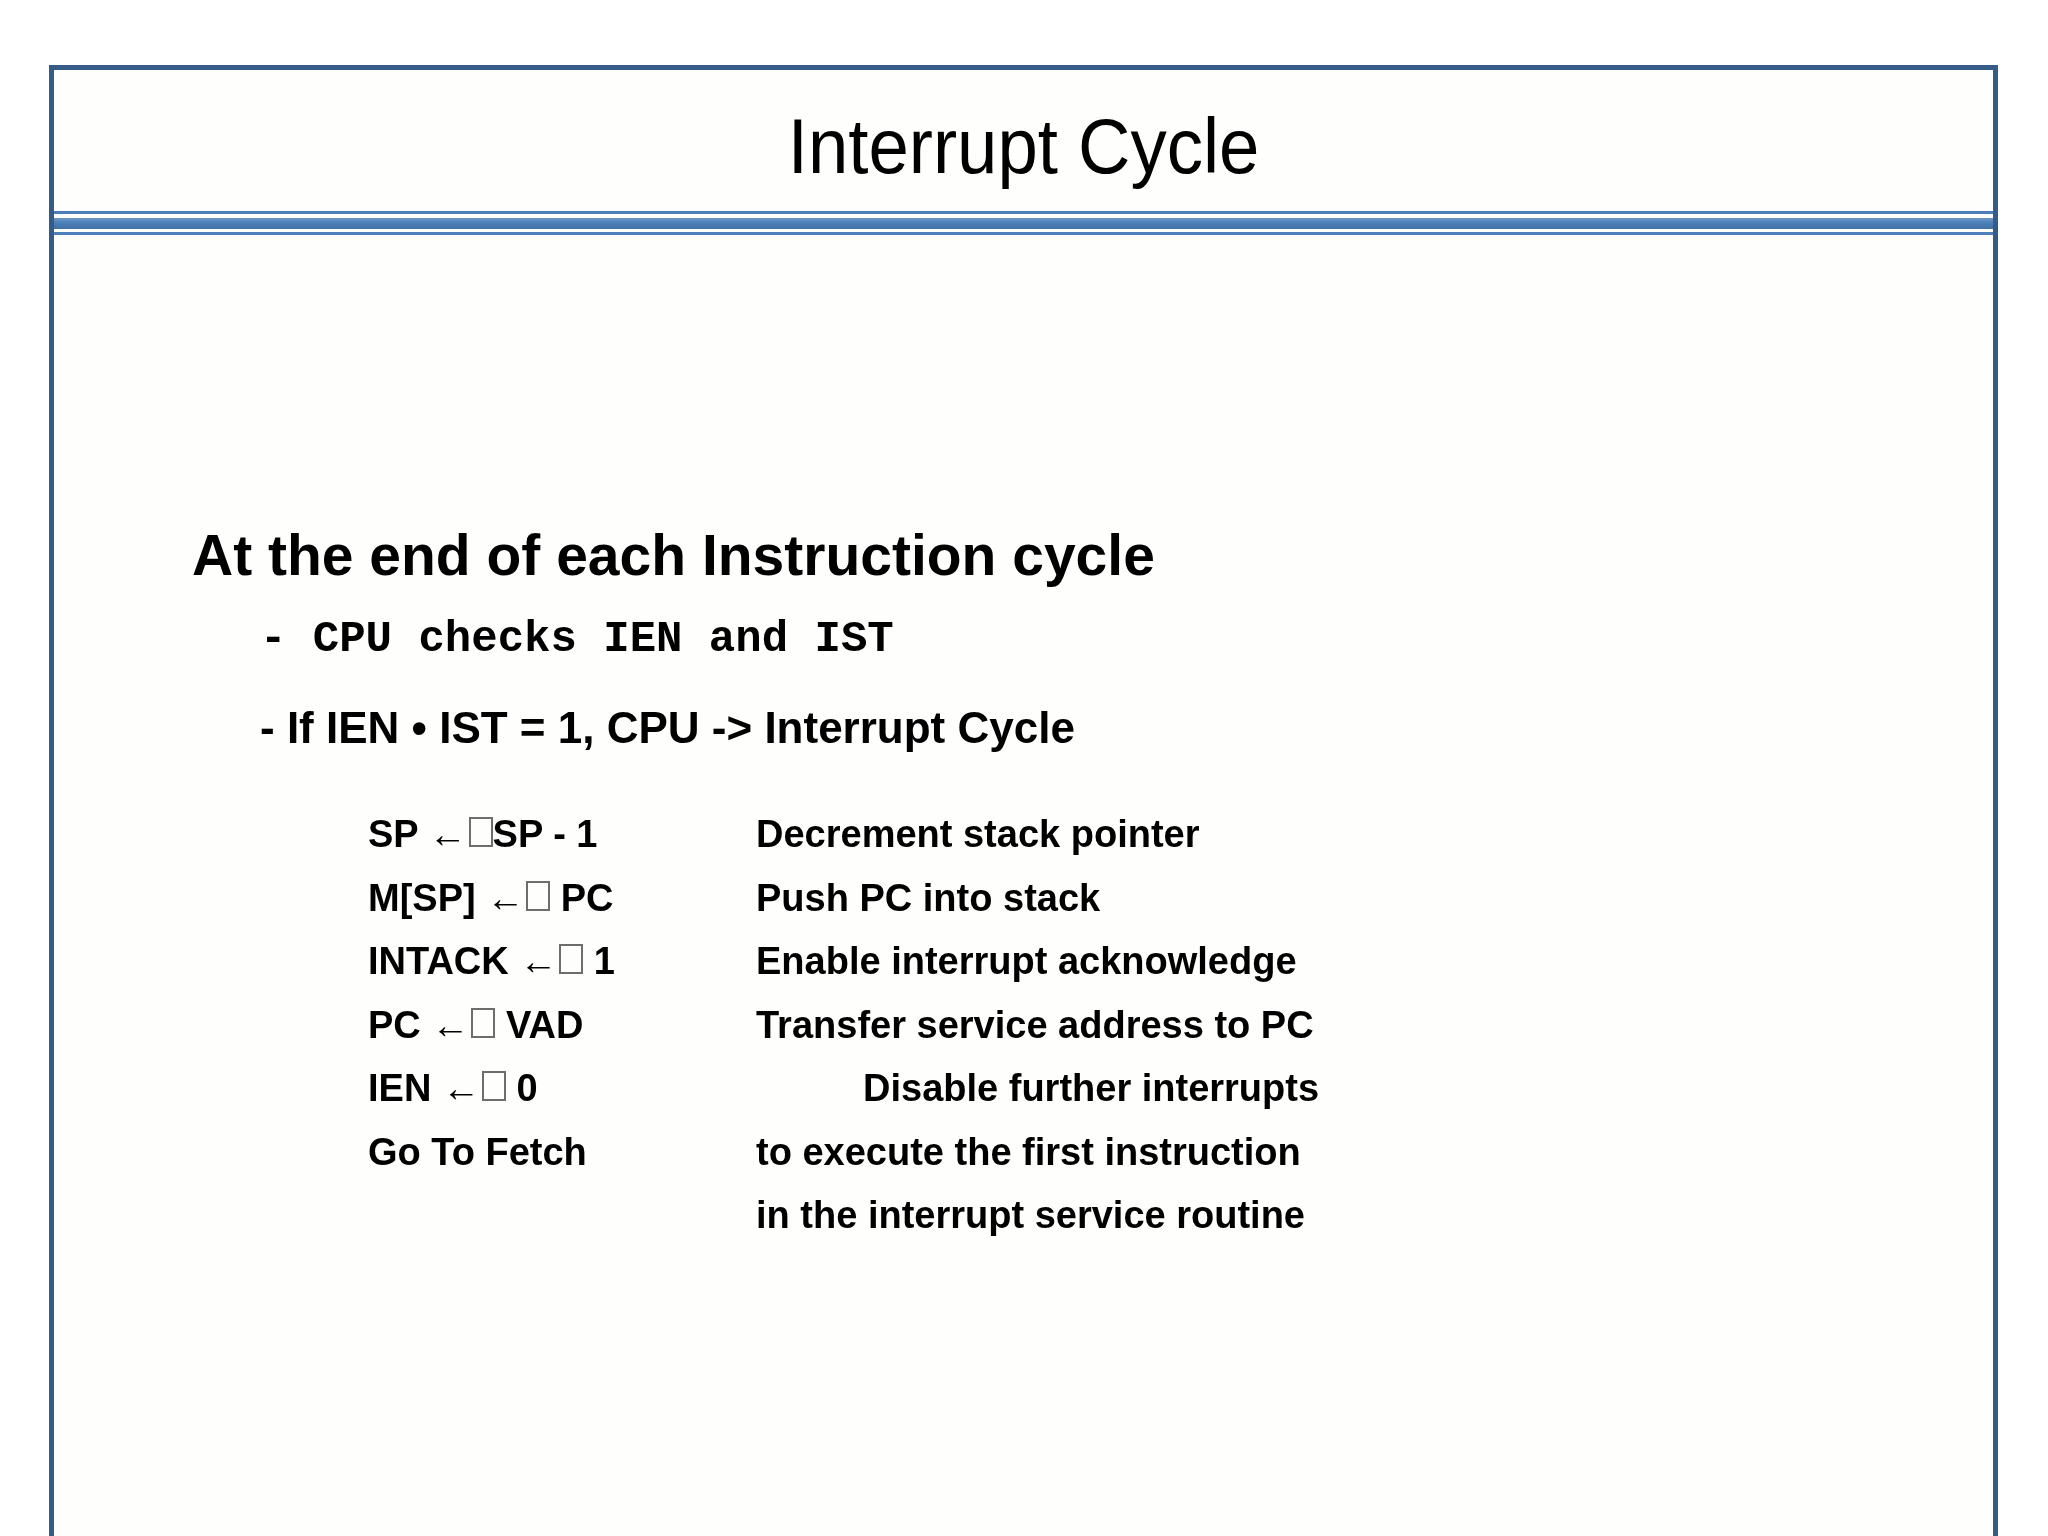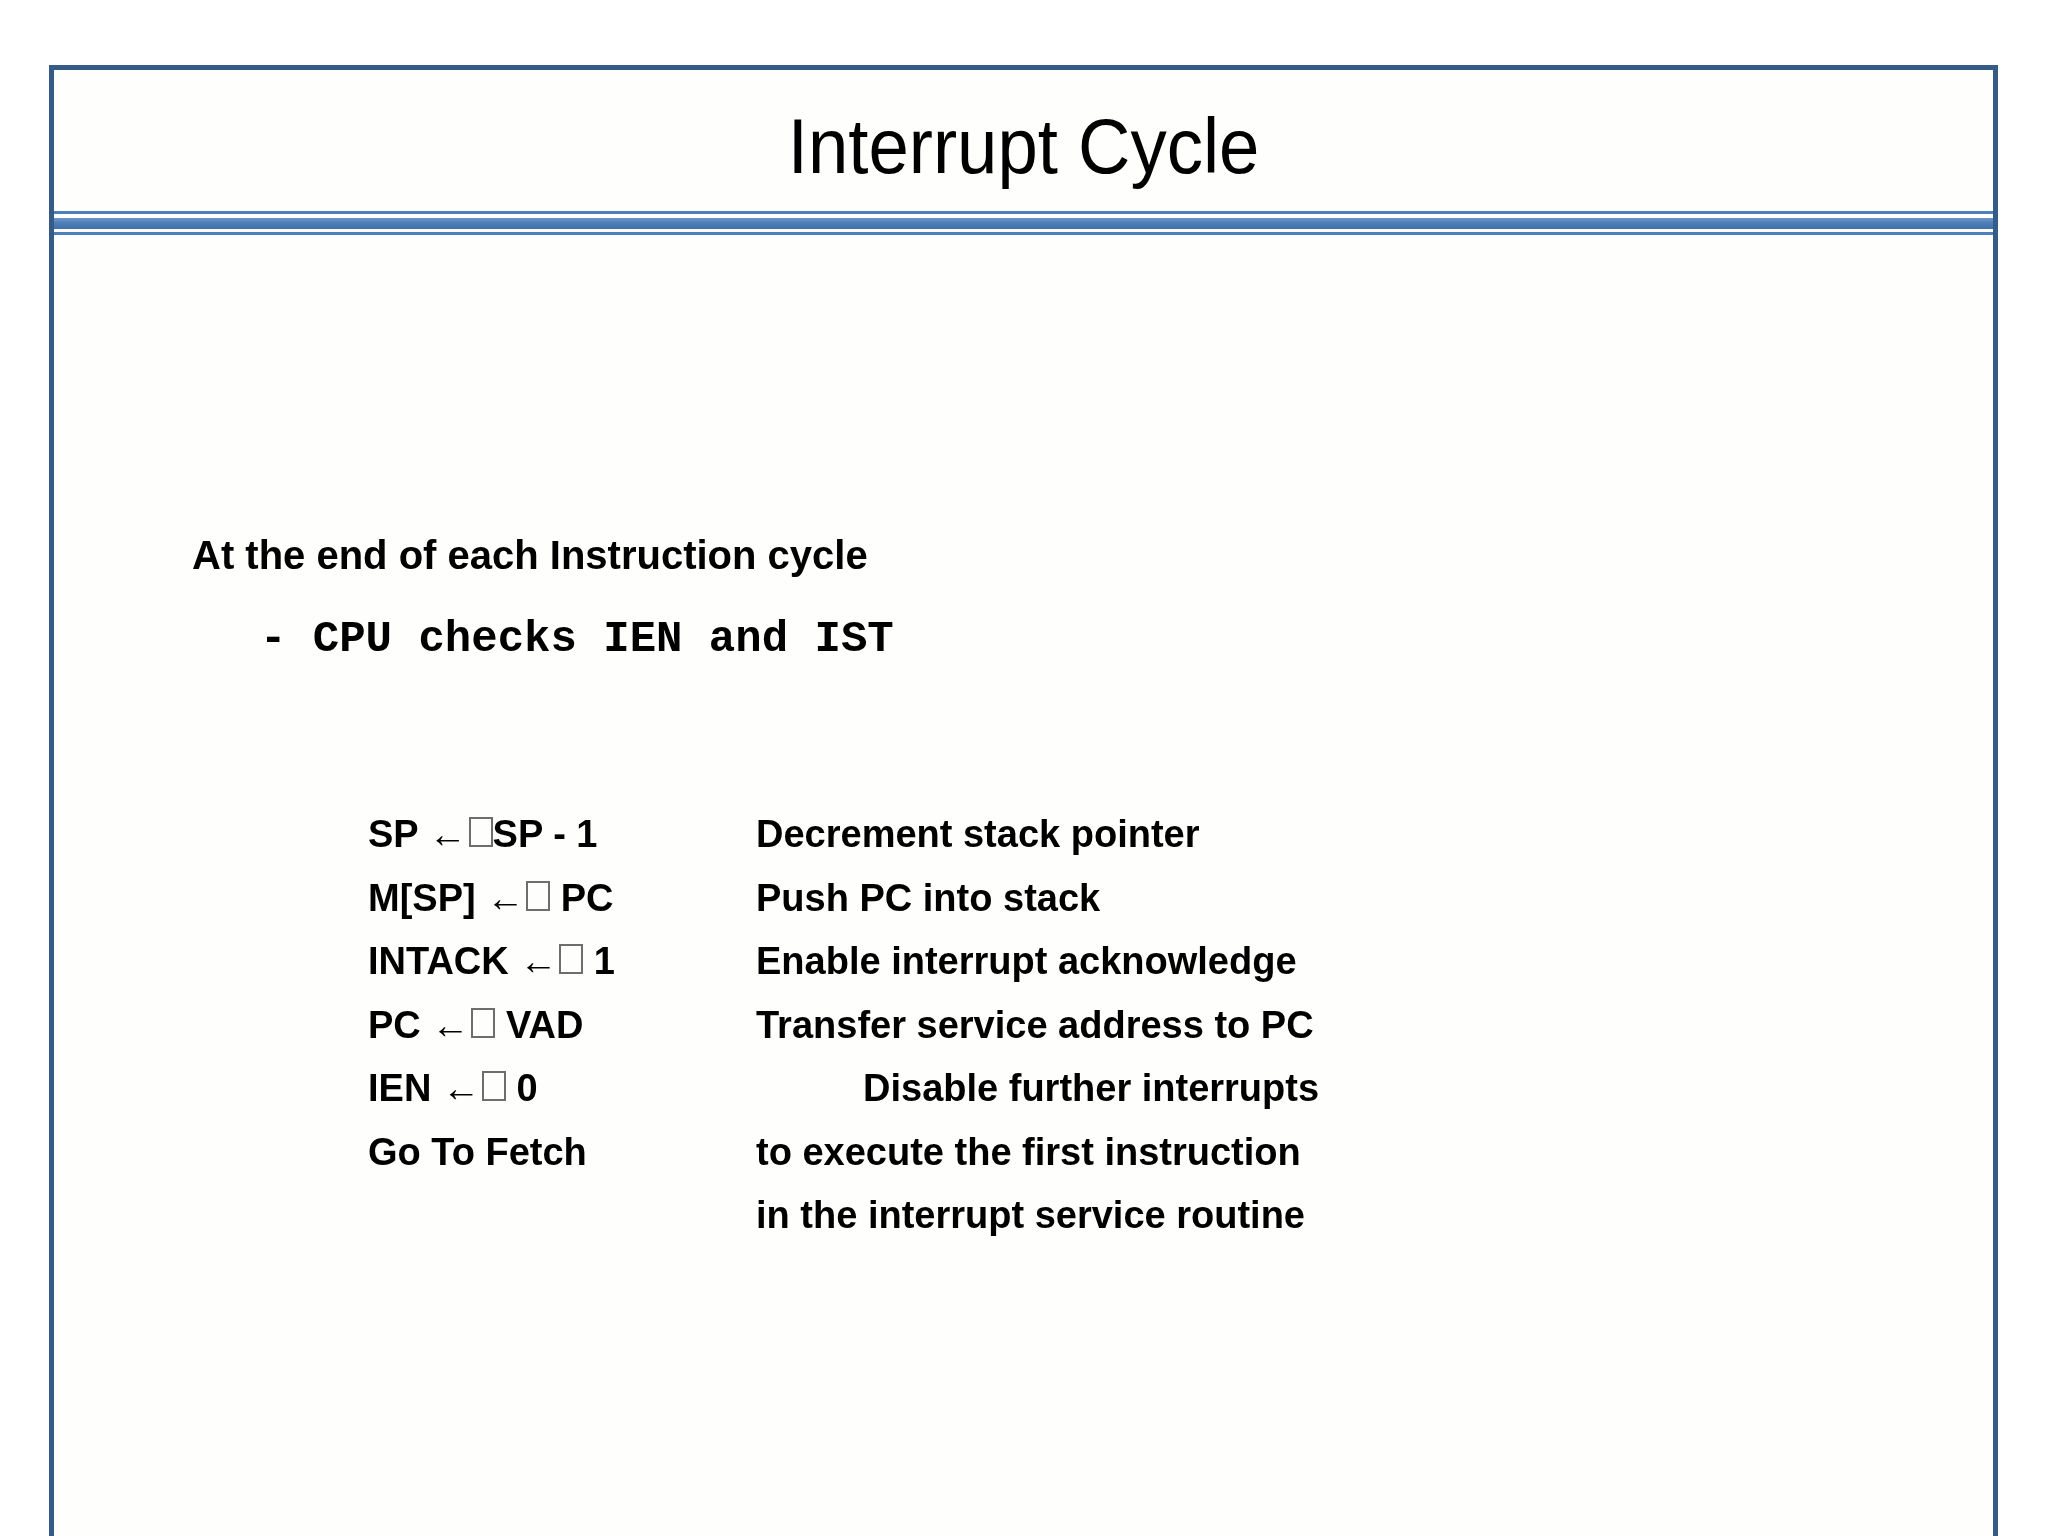--- a/index.html
+++ b/index.html
@@ -19,21 +19,21 @@
     margin:0;font-size:78px;font-weight:400;line-height:78px;letter-spacing:0;
     transform:scaleX(0.93);transform-origin:center;padding-top:10px;white-space:nowrap;
   }
   .divider{position:absolute;left:0;right:0;top:141px;height:25px;}
   .divider .stripe-thin-top{position:absolute;left:0;right:0;top:0;height:3px;background:#4d7fba;}
   .divider .stripe-thick{position:absolute;left:0;right:0;top:7px;height:11px;
     background:linear-gradient(to bottom,#6e96c5 0%,#4d7fba 45%,#436fa7 100%);}
   .divider .stripe-thin-bottom{position:absolute;left:0;right:0;top:21px;height:3px;background:#4d7fba;}
   .content{position:absolute;left:0;top:166px;right:0;bottom:0;}
   .txt{position:absolute;font-weight:700;white-space:nowrap;}
-  .intro{left:138px;top:294px;font-size:40px;line-height:50px;}
+  .intro{left:138px;top:294px;font-size:57px;line-height:50px;}
   .bullet{left:206px;font-size:44px;line-height:50px;}
   .bullet.b1{top:378px;font-family:Liberation Mono, monospace;}
   .bullet.b2{top:467px;}
   .transfer{position:absolute;left:314px;top:567px;font-size:38px;line-height:63.5px;font-weight:700;}
   .t-row{display:flex;white-space:pre;}
   .t-label{flex:0 0 388px;white-space:pre;}
   .t-desc{white-space:pre;}
   .row-ien .t-desc{margin-left:107px;}
   .tofu{
     display:inline-block;width:24px;height:30px;border:2px solid #6d6d6d;
@@ -53,20 +53,21 @@
     <div class="stripe-thin-top"></div>
     <div class="stripe-thick"></div>
     <div class="stripe-thin-bottom"></div>
   </div>
 
   <div class="content">
 
     <div class="txt intro">At the end of each Instruction cycle</div>
 
     <div class="txt bullet b1">- CPU checks IEN and IST</div>
+    <div class="txt bullet b2">- If IEN • IST = 1, CPU -&gt; Interrupt Cycle</div>
 
     <div class="transfer">
 
       <div class="t-row">
         <span class="t-label"><span>SP ←</span><span class="tofu"></span><span>SP - 1</span></span>
         <span class="t-desc">Decrement stack pointer</span>
       </div>
 
       <div class="t-row">
         <span class="t-label"><span>M[SP] ←</span><span class="tofu"></span><span> PC</span></span>

